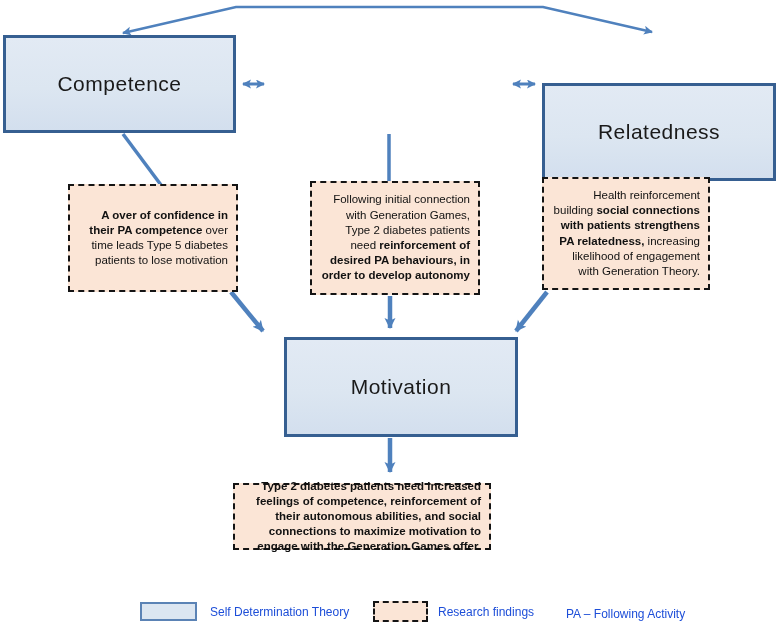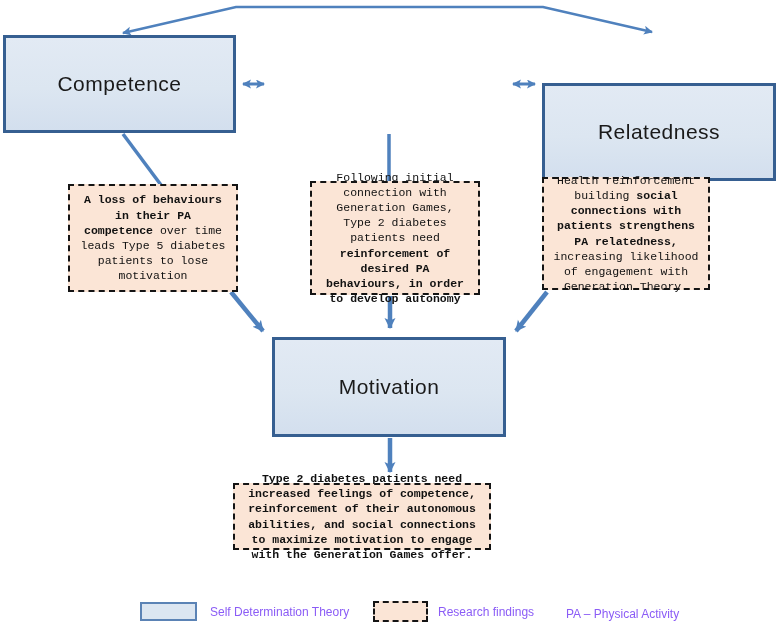--- a/index.html
+++ b/index.html
@@ -37,23 +37,22 @@
     letter-spacing: 0.5px;
   }
   .research-box {
     position: absolute;
     box-sizing: border-box;
     background: var(--research-fill, #fbe5d6);
     border: 2.5px dashed var(--research-border, #111111);
     display: flex;
     align-items: center;
     justify-content: center;
-    text-align: center;
+    text-align: right;
     padding: 12px 8px;
-    font-family: Liberation Mono, monospace;
   }
   .research-text {
     font-size: 11.5px;
     line-height: 1.32;
     color: #111111;
   }
   .research-text .b { font-weight: bold; }
   .legend-swatch-solid {
     position: absolute;
     box-sizing: border-box;
@@ -64,21 +63,21 @@
   .legend-swatch-dashed {
     position: absolute;
     box-sizing: border-box;
     left: 373px; top: 601px; width: 55px; height: 21px;
     background: var(--research-fill, #fbe5d6);
     border: 2.5px dashed var(--research-border, #111111);
   }
   .legend-text {
     position: absolute;
     font-size: 12px;
-    color: #8b5cf6;
+    color: #1d4ed8;
     white-space: nowrap;
   }
   .stroke-line { stroke: var(--arrow, #4f81bd); fill: none; }
   .ah-fill { fill: var(--arrow, #4f81bd); }
 </style>
 </head>
 <body>
 
 <div id="canvas">
 
@@ -110,41 +109,41 @@
 
   <div class="sdt-box" style="left:3px; top:35px; width:233px; height:98px;">
     <span class="sdt-label">Competence</span>
   </div>
 
 
   <div class="sdt-box" style="left:542px; top:35px; width:234px; height:98px;margin-top:48px;">
     <span class="sdt-label">Relatedness</span>
   </div>
 
-  <div class="sdt-box" style="left:272px; top:337px; width:234px; height:100px;">
+  <div class="sdt-box" style="left:284px; top:337px; width:234px; height:100px;">
     <span class="sdt-label">Motivation</span>
   </div>
 
   <div class="research-box" style="left:68px; top:184px; width:170px; height:108px;">
-    <div class="research-text"><span class="b">A loss of behaviours in their PA competence</span><span> over time leads Type 5 diabetes patients to lose motivation</span></div>
+    <div class="research-text"><span class="b">A over of confidence in their PA competence</span><span> over time leads Type 5 diabetes patients to lose motivation</span></div>
   </div>
 
   <div class="research-box" style="left:310px; top:181px; width:170px; height:114px;">
     <div class="research-text"><span>Following initial connection with Generation Games, Type 2 diabetes patients need</span><span class="b"> reinforcement of desired PA behaviours, in order to develop autonomy</span></div>
   </div>
 
   <div class="research-box" style="left:542px; top:177px; width:168px; height:113px;">
     <div class="research-text"><span>Health reinforcement building</span><span class="b"> social connections with patients strengthens PA relatedness,</span><span> increasing likelihood of engagement with Generation Theory.</span></div>
   </div>
 
   <div class="research-box" style="left:233px; top:483px; width:258px; height:67px;">
     <div class="research-text"><span class="b">Type 2 diabetes patients need increased feelings of competence, reinforcement of their autonomous abilities, and social connections to maximize motivation to engage with the Generation Games offer.</span></div>
   </div>
 
   <div class="legend-swatch-solid"></div>
   <span class="legend-text" style="left:210px; top:605px;">Self Determination Theory</span>
 
   <div class="legend-swatch-dashed"></div>
   <span class="legend-text" style="left:438px; top:605px;">Research findings</span>
 
-  <span class="legend-text" style="left:566px; top:607px;">PA – Physical Activity</span>
+  <span class="legend-text" style="left:566px; top:607px;">PA – Following Activity</span>
 
 </div>
 
 </body></html>

